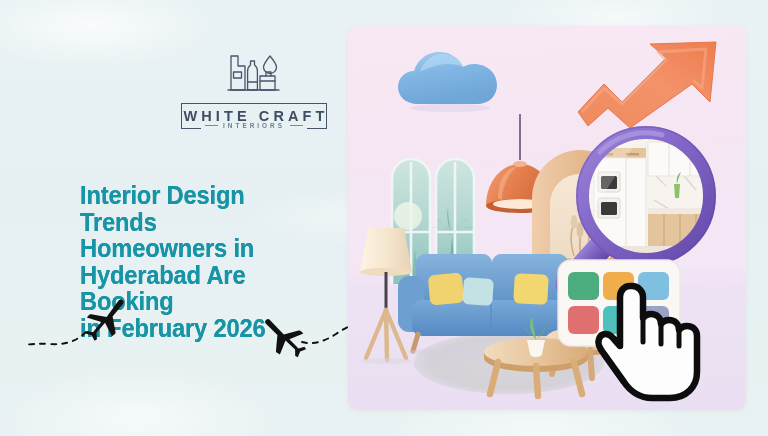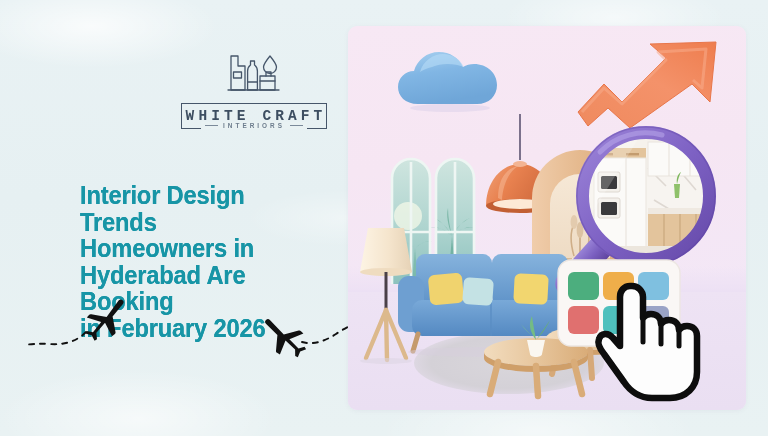--- a/index.html
+++ b/index.html
@@ -30,21 +30,21 @@
     display:flex; flex-direction:column; align-items:center;
   }
   .logo-mark{ width:58px; height:46px; }
   .logo-wordmark{
     margin-top:5px; width:146px; height:26px;
     border:1.4px solid #46566a;
     display:flex; align-items:center; justify-content:center;
   }
   .logo-word{
     font-size:14.5px; letter-spacing:4.1px; color:#3d4e61;
-    font-weight:600; white-space:nowrap; padding-left:4px;font-family:Liberation Mono, monospace;
+    font-weight:600; white-space:nowrap; padding-left:4px;
   }
   .logo-sub-wrap{
     margin-top:-7px; display:flex; align-items:center; gap:5px;
     background:#e9f2f3; padding:0 4px; position:relative; z-index:2;
   }
   .logo-sub-line{ width:13px; height:1.2px; background:#7b8a9a; }
   .logo-sub{
     font-size:6.4px; letter-spacing:3.0px; color:#6d7d8e; font-weight:600;
   }
 

